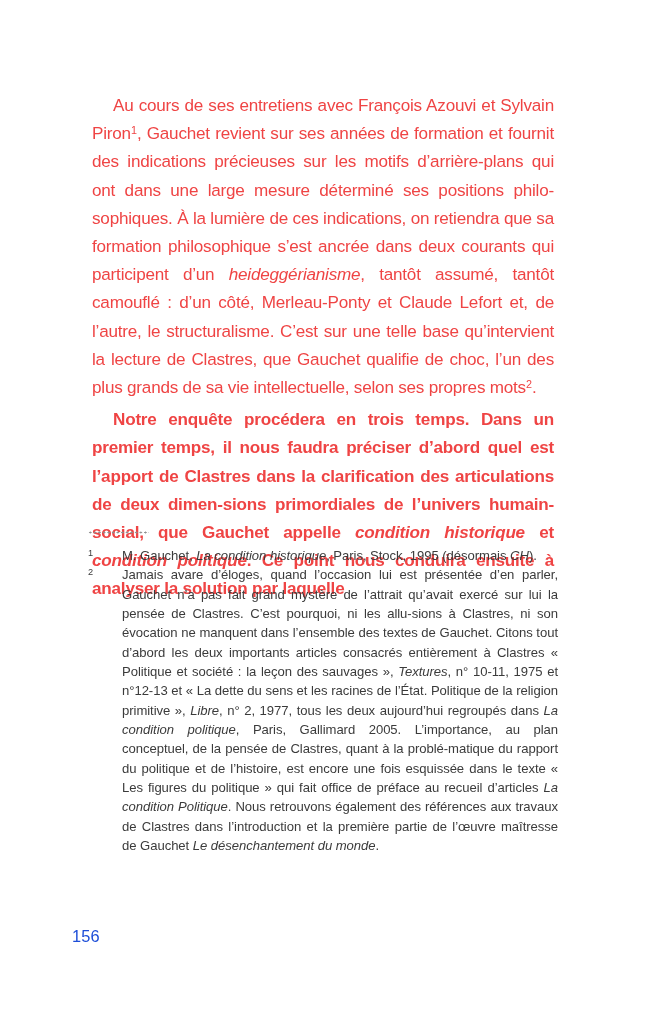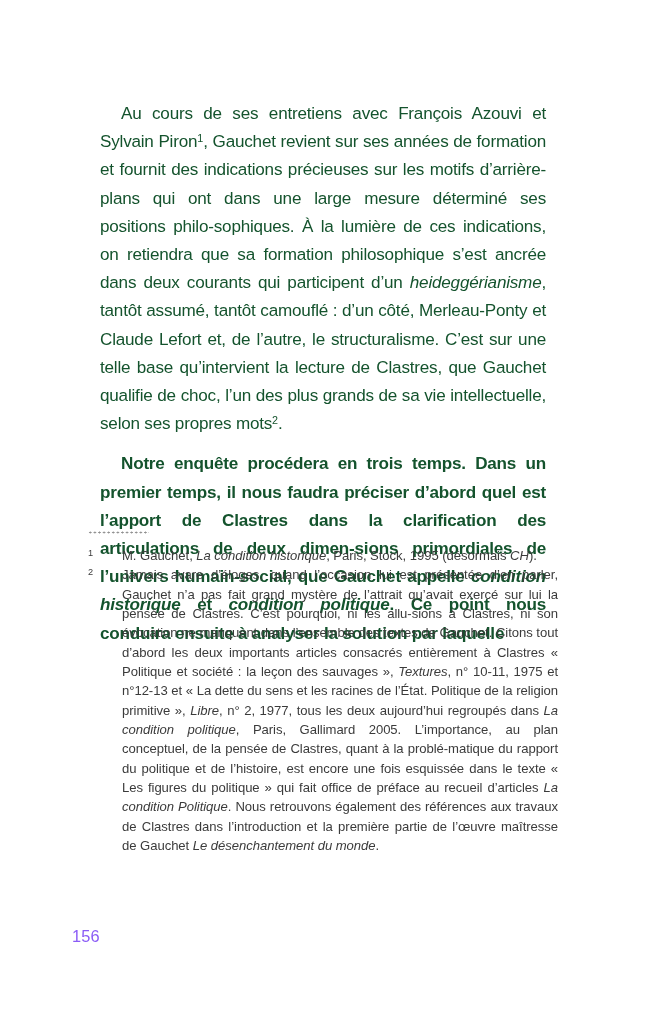--- a/index.html
+++ b/index.html
@@ -29,27 +29,27 @@
 
   
   .body-block {
     position: absolute;
     left: 88px;
     top: 88px;
     width: 470px;
   }
 
   .body-par {
-    margin: 12px;
+    margin: 4px;
     font-size: 17.1px;
     line-height: 28.2px;
     text-align: justify;
     text-justify: inter-word;
     text-indent: 21px;
-    color: #14532d;
+    color: #ef4444;
     letter-spacing: -0.012em;
     word-spacing: -0.002em;
     hyphens: manual;
   }
 
   .body-par + .body-par {
     margin-top: 0;
     font-weight: bold;
   }
 
@@ -111,21 +111,21 @@
   .footnote i, .footnote em {
   }
 
   
   .folio {
     position: absolute;
     left: 72px;
     top: 925px;
     font-size: 16.4px;
     line-height: 22px;
-    color: #8b5cf6;
+    color: #1d4ed8;
     letter-spacing: 0.01em;
   }
 </style>
 </head>
 <body>
 
 <div class="page">
 
   <div class="body-block">
     <p class="body-par"><span>Au cours de ses entretiens avec François Azouvi et Sylvain Piron</span><sup class="fn-ref">1</sup><span>, Gauchet revient sur ses années de formation et fournit des indications précieuses sur les motifs d’arrière-plans qui ont dans une large mesure déterminé ses positions philo-sophiques. À la lumière de ces indications, on retiendra que sa formation philosophique s’est ancrée dans deux courants qui participent d’un </span><i>heideggérianisme</i><span>, tantôt assumé, tantôt camouflé : d’un côté, Merleau-Ponty et Claude Lefort et, de l’autre, le structuralisme. C’est sur une telle base qu’intervient la lecture de Clastres, que Gauchet qualifie de choc, l’un des plus grands de sa vie intellectuelle, selon ses propres mots</span><sup class="fn-ref">2</sup><span>.</span></p>

